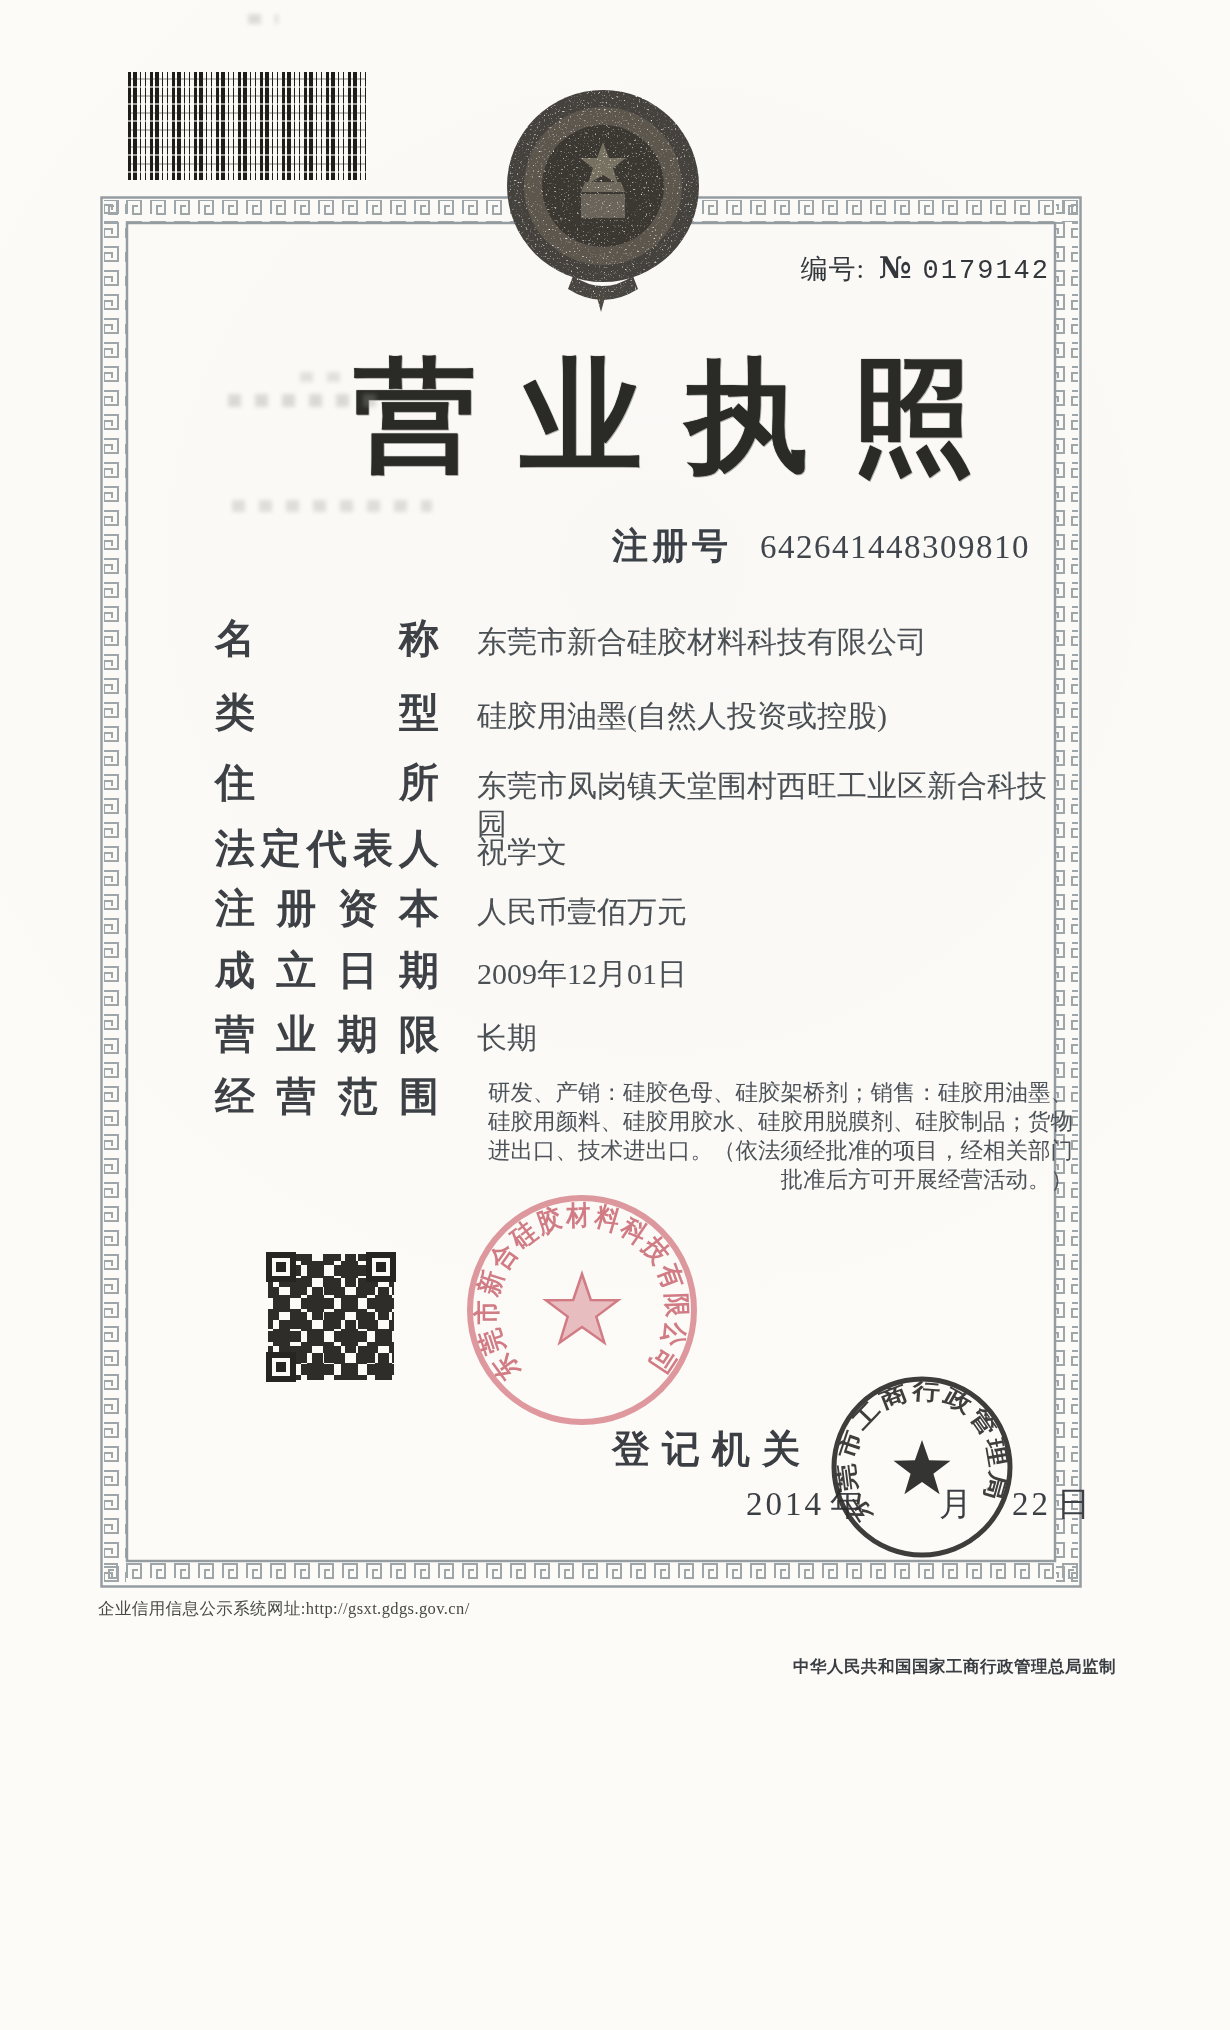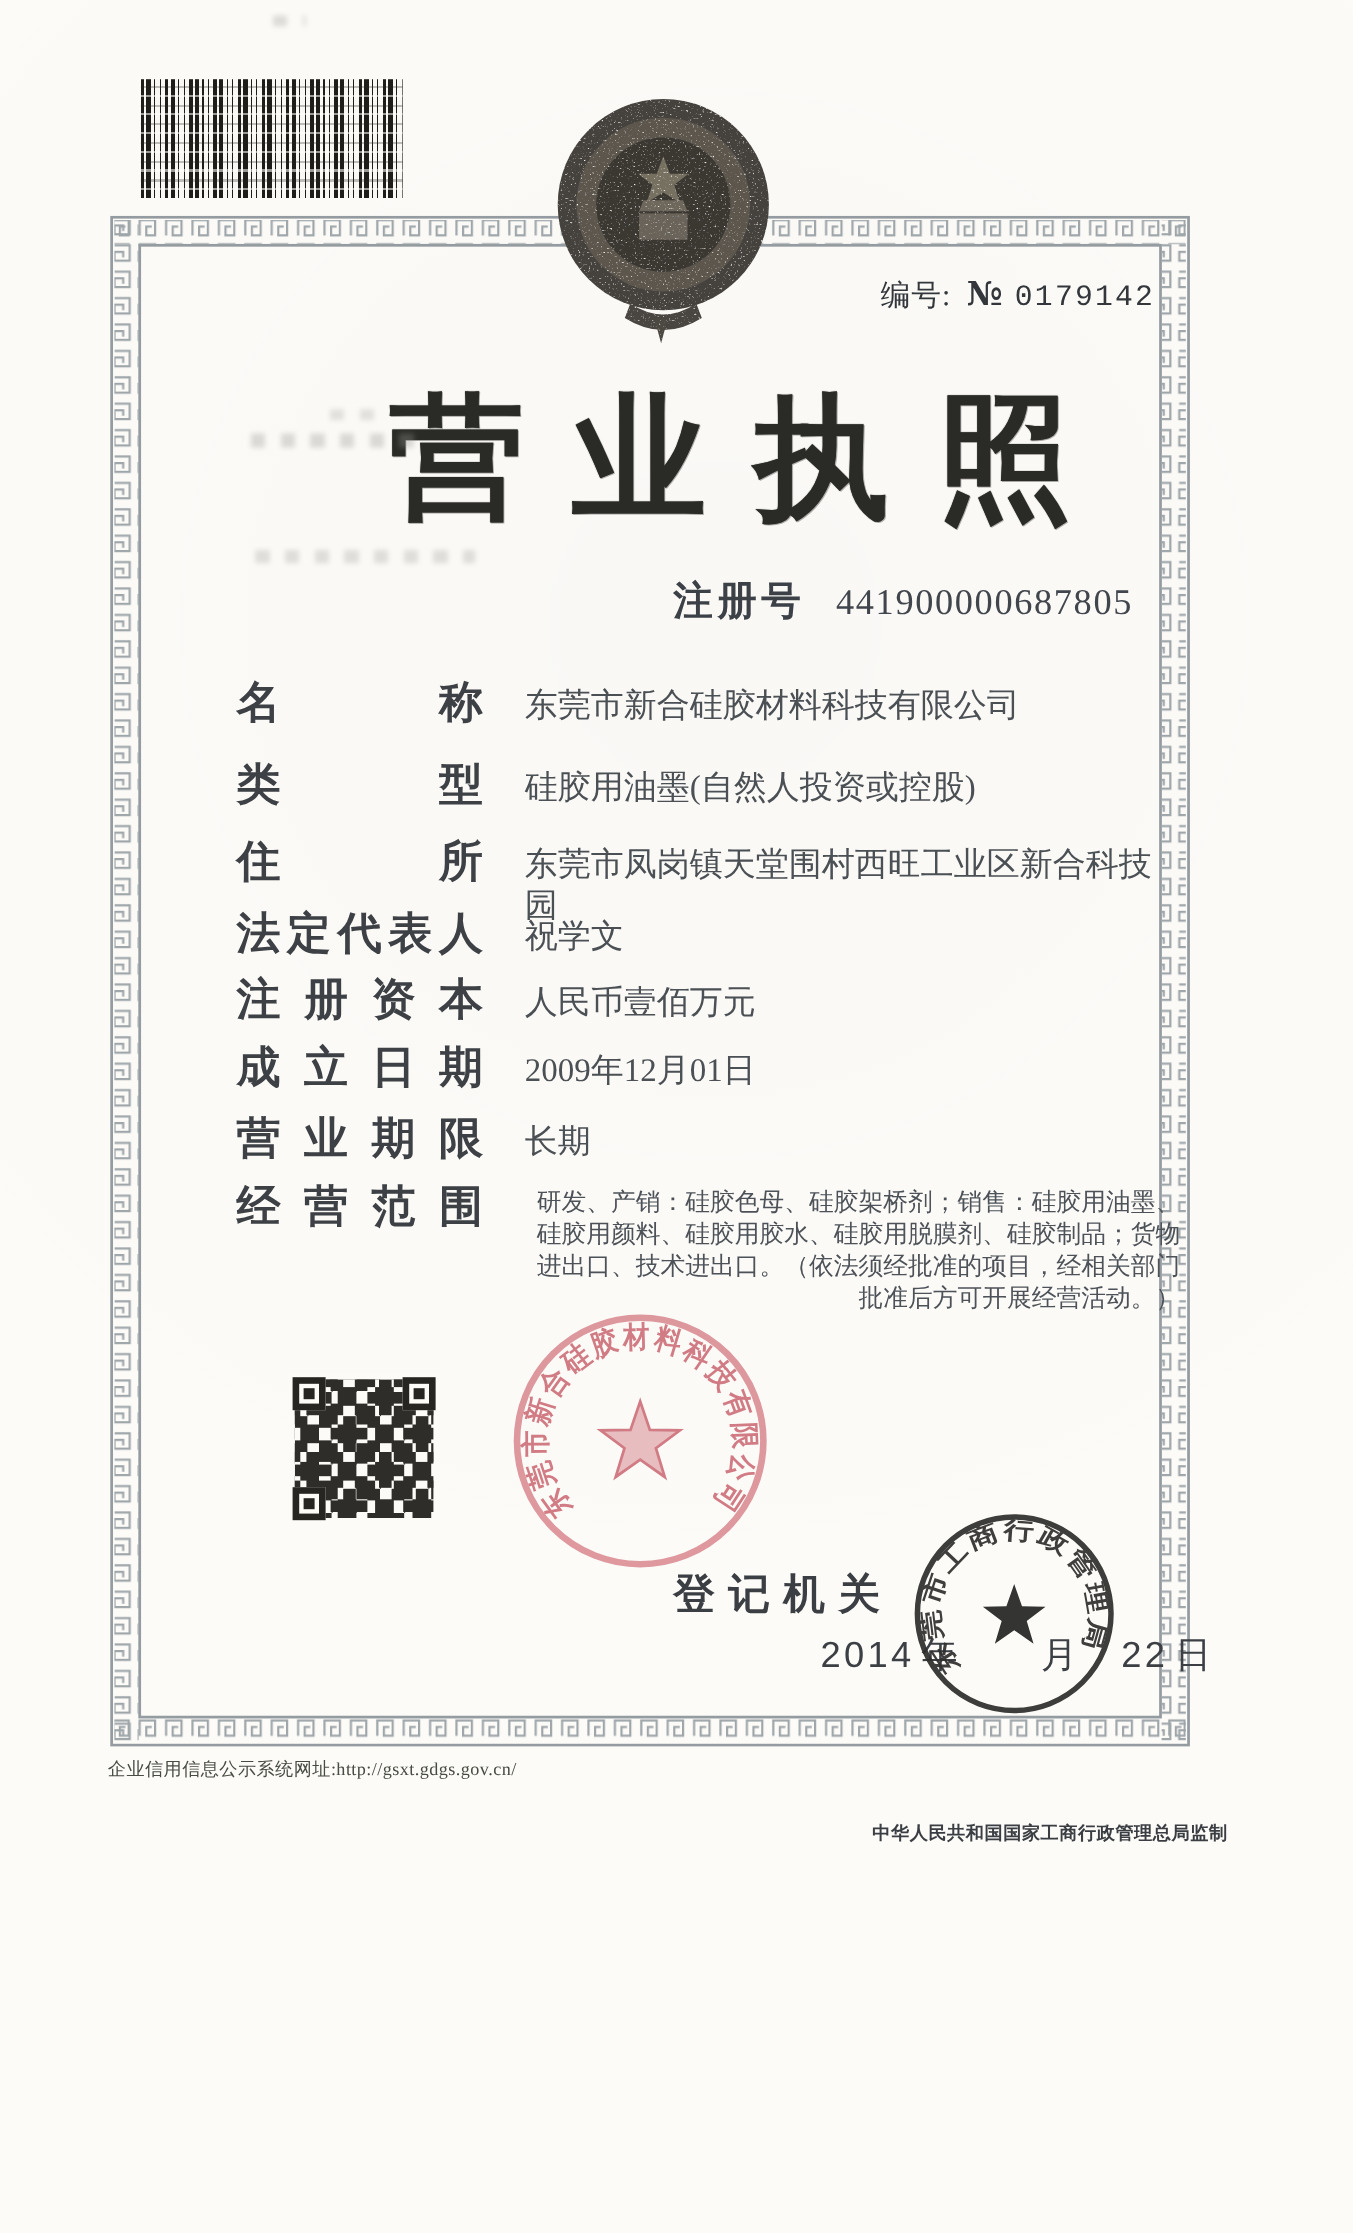--- a/index.html
+++ b/index.html
@@ -54,21 +54,21 @@
   }
   .finder{position:absolute;width:30px;height:30px;border:6px solid #262522;background:#fcfbf8;box-sizing:border-box;}
   .finder::after{content:"";position:absolute;left:4px;top:4px;width:10px;height:10px;background:#262522;}
   .f-tl{left:4px;top:4px;} .f-tr{right:4px;top:4px;} .f-bl{left:4px;bottom:4px;}
   
   .red-seal{position:absolute;left:447px;top:1182px;mix-blend-mode:multiply;opacity:.88;filter:blur(.35px);}
   .black-seal{position:absolute;left:822px;top:1362px;opacity:.92;filter:blur(.25px);}
   
   .registrar{position:absolute;left:612px;top:1424px;width:188px;font-size:38px;font-weight:bold;color:#3b3f44;}
   .issue-date{position:absolute;left:746px;top:1482px;display:flex;align-items:baseline;font-size:33px;color:#3c4045;white-space:nowrap;}
-  .issue-date .num{font-family:Liberation Sans, sans-serif;letter-spacing:3px;}
+  .issue-date .num{font-family:Liberation Serif, serif;letter-spacing:3px;}
   .gap-month{display:inline-block;width:64px;}
   .gap-day{display:inline-block;width:34px;}
   .issue-date .sep{margin:0 6px;}
   
   .footer-left{position:absolute;left:98px;top:1598px;font-size:16.5px;color:#474b42;letter-spacing:.4px;text-align:right;}
   .footer-right{position:absolute;left:793px;top:1656px;font-size:16.5px;font-weight:600;color:#3a3e42;letter-spacing:.5px;}
   
   .smudge{position:absolute;filter:blur(2.2px);opacity:.32;
     background:repeating-linear-gradient(90deg,#96968f 0 13px,transparent 13px 27px);}
   .sm1{left:228px;top:394px;width:150px;height:13px;}
@@ -130,21 +130,21 @@
   <div class="smudge sm1b"></div>
   <div class="smudge sm2"></div>
   <div class="smudge sm3"></div>
 
   <div class="regno">
     <span class="rlabel justify-chars">
         <span>注</span>
         <span>册</span>
         <span>号</span>
       </span>
-    <span class="rvalue">441900000687805</span>
+    <span class="rvalue">642641448309810</span>
   </div>
 
   <div class="frow r0">
     <div class="flabel justify-chars">
         <span>名</span>
         <span>称</span>
       </div>
     <div class="fvalue">东莞市新合硅胶材料科技有限公司</div>
   </div>
   <div class="frow r1">

